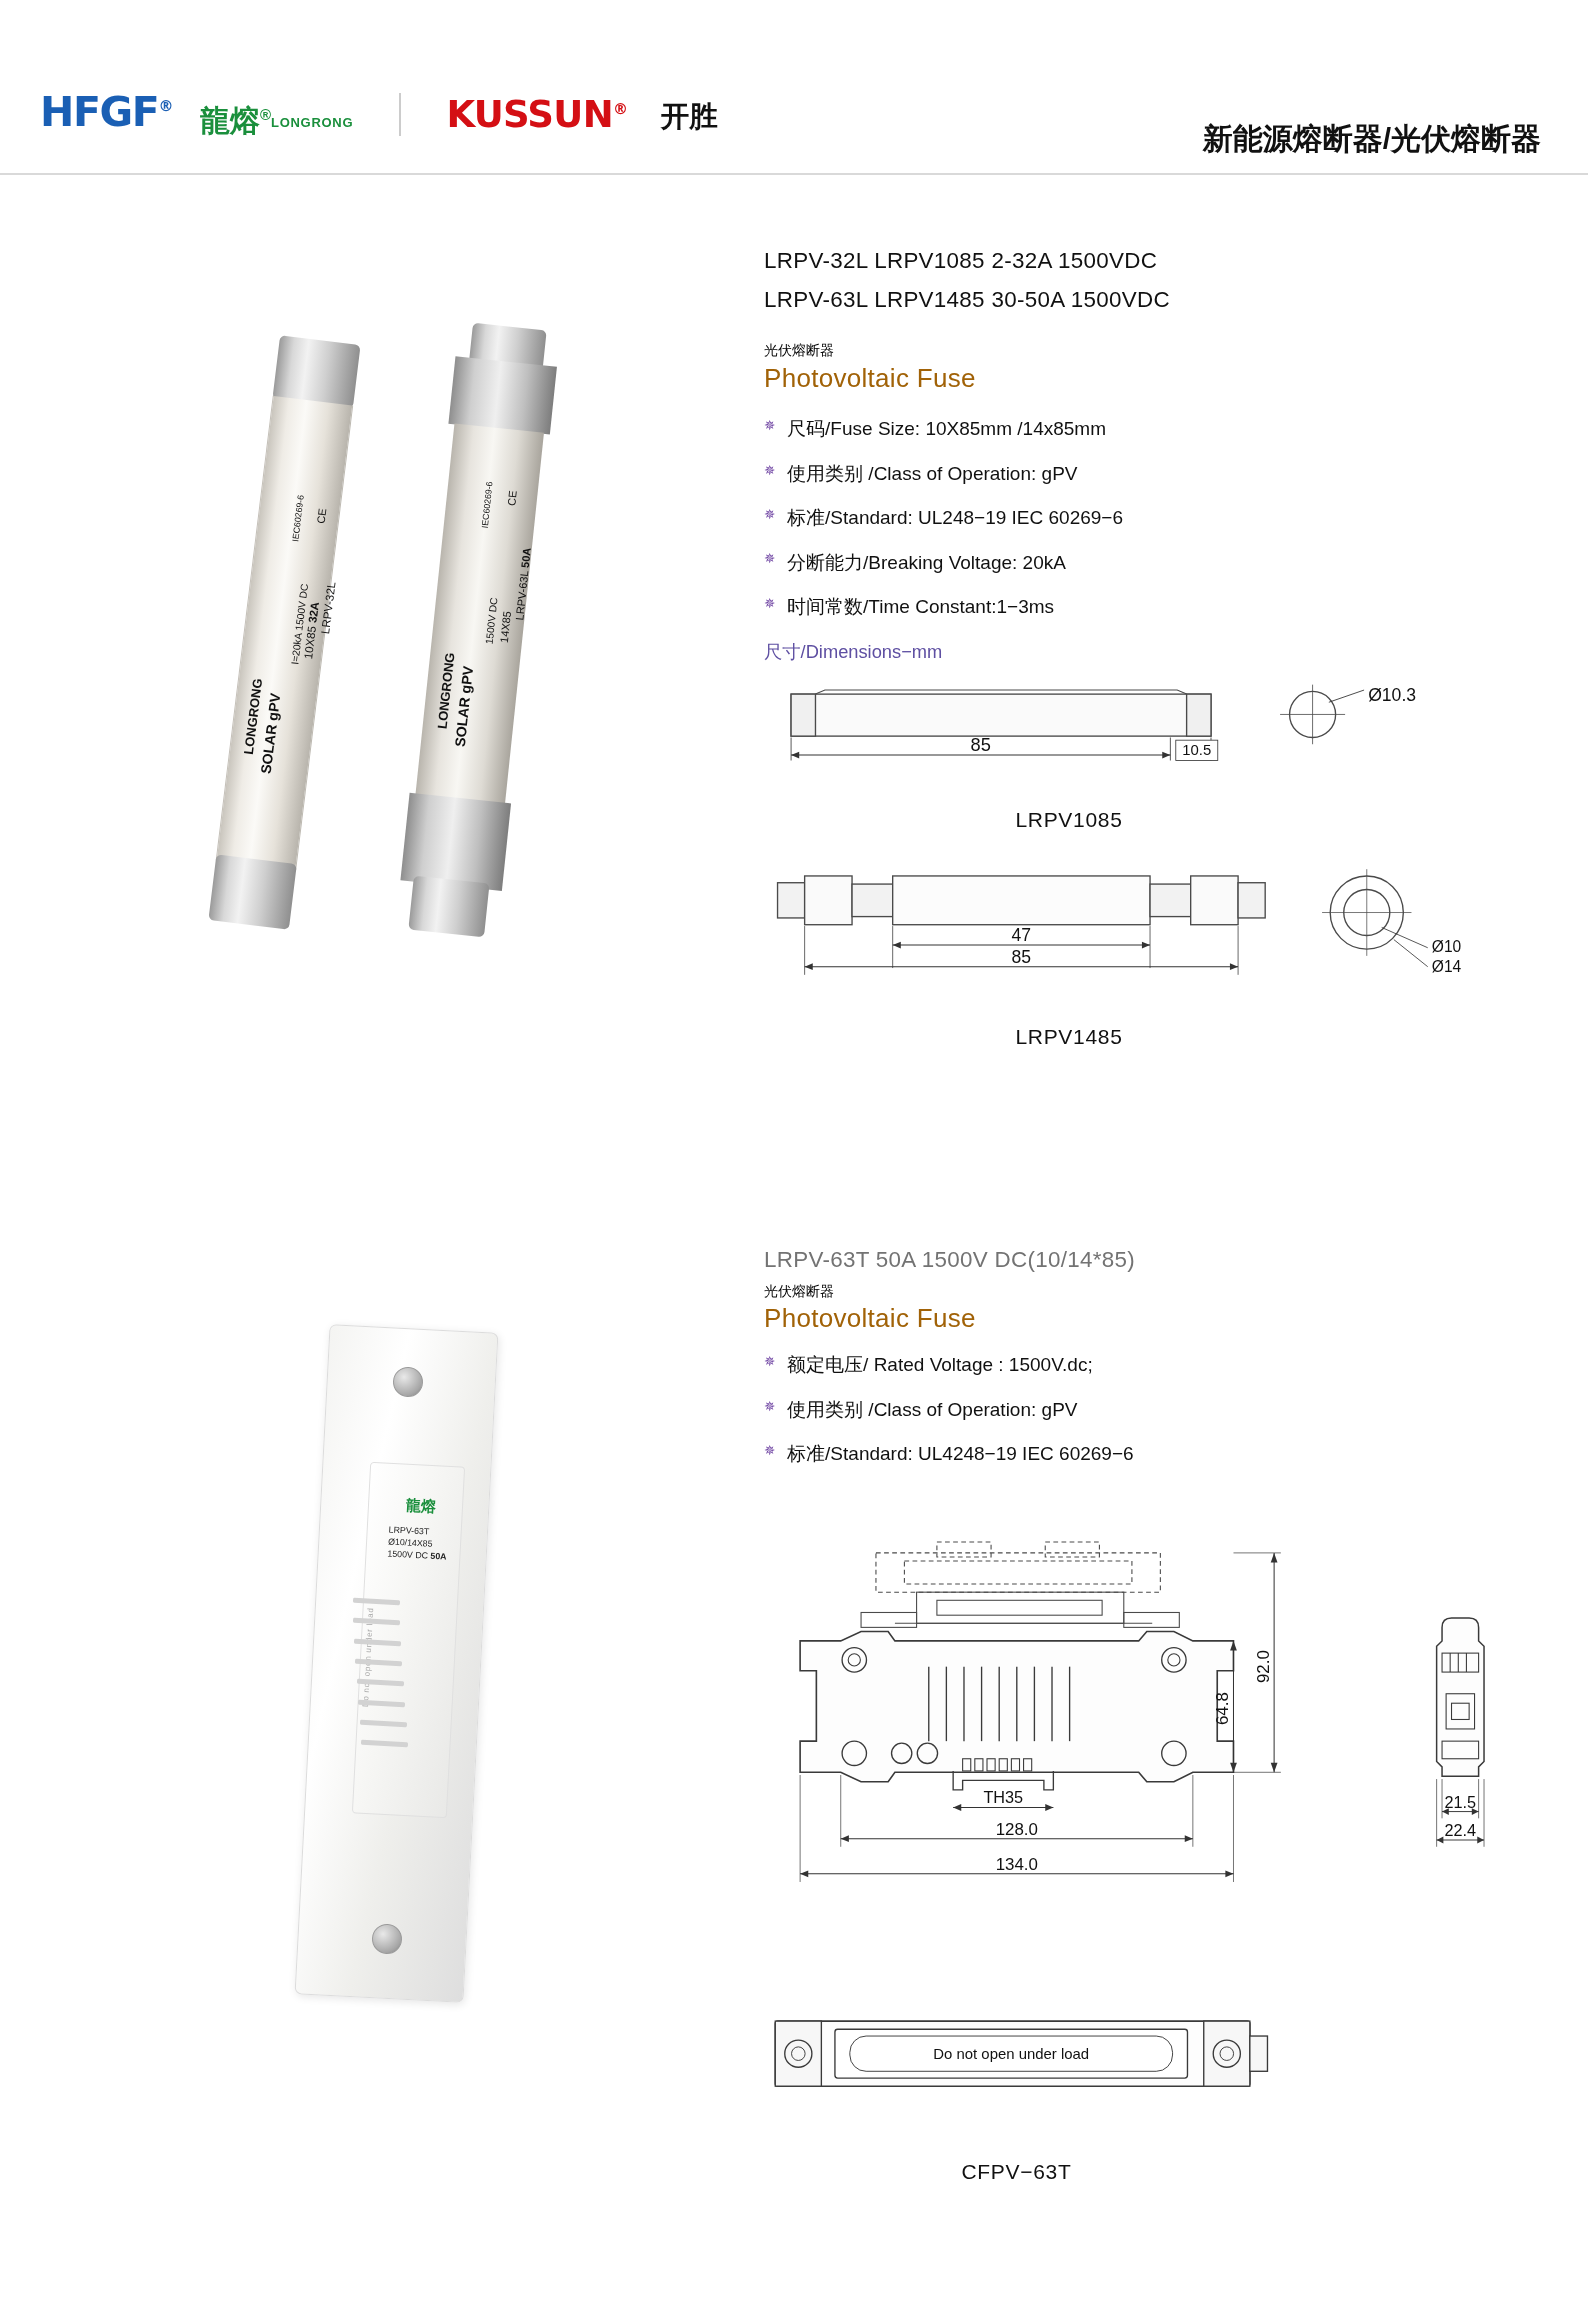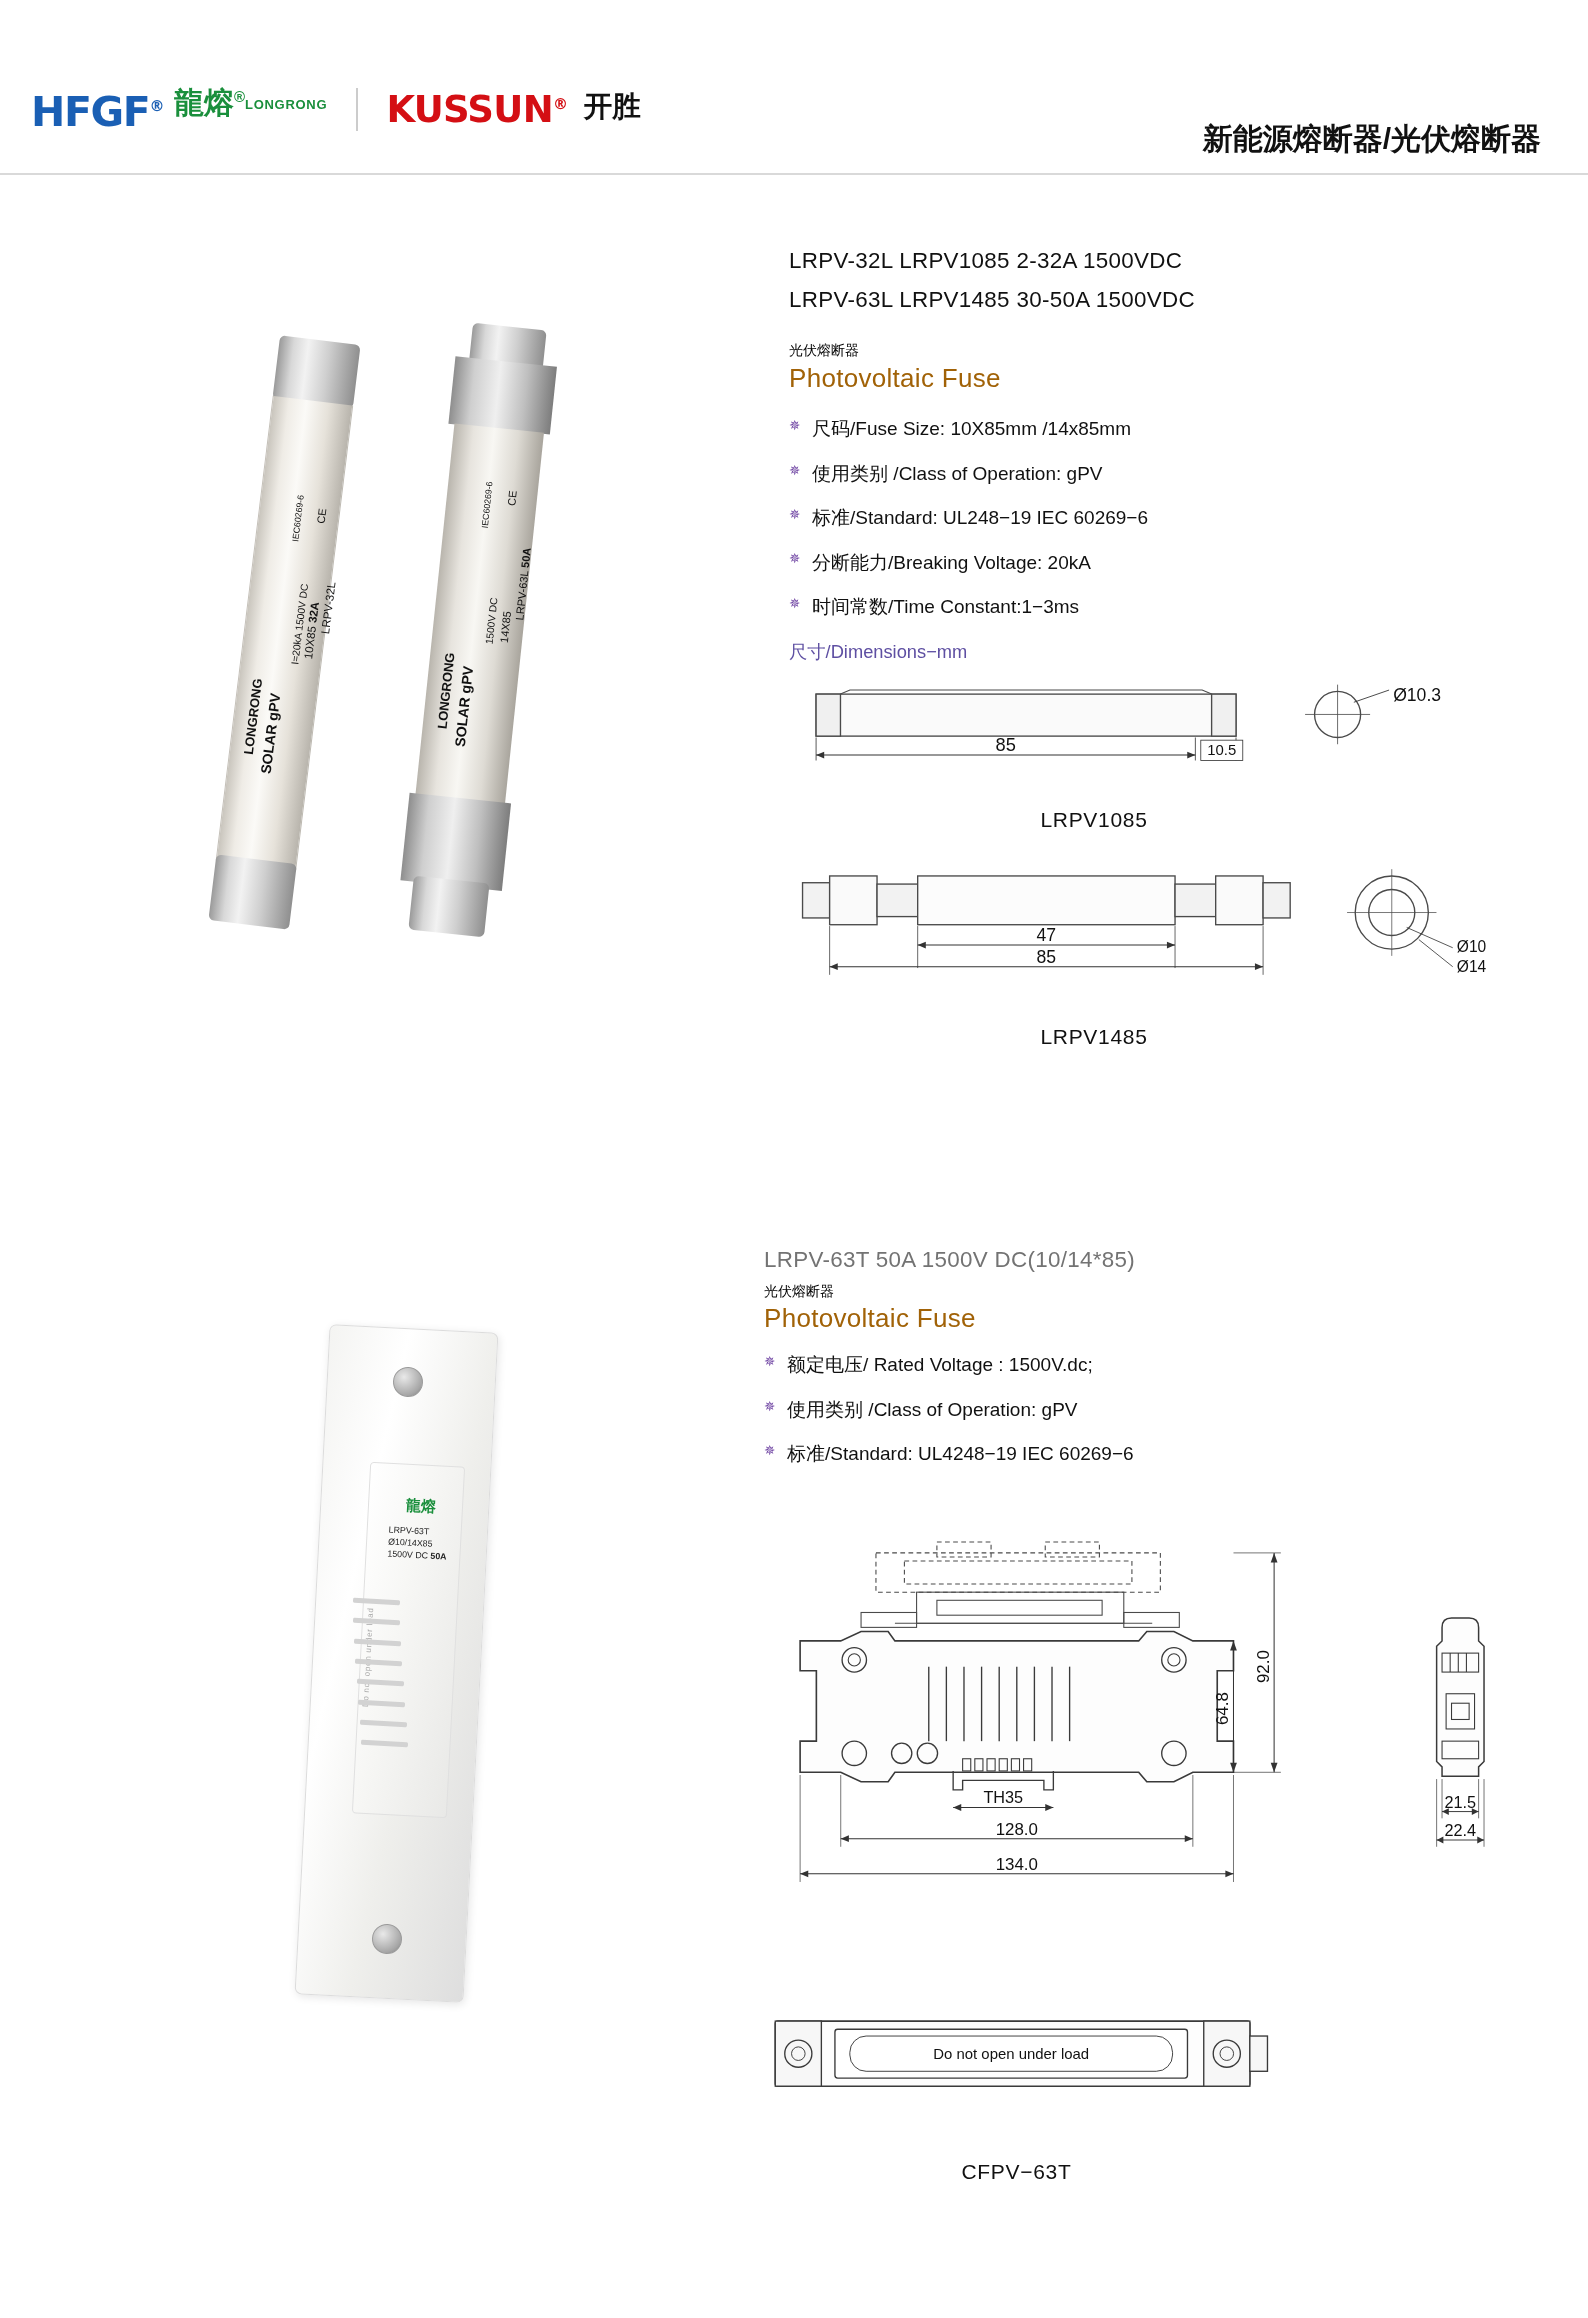--- a/index.html
+++ b/index.html
@@ -19,25 +19,25 @@
     position: absolute;
     top: 0; left: 0;
     width: 1588px;
     height: 175px;
     border-bottom: 2px solid #d9d9d9;
     display: flex;
     align-items: center;
   }
   .logo-zone {
     position: absolute;
-    left: 31px;
+    left: 40px;
     top: 88px;
     display: flex;
-    align-items: flex-start;
-    gap: 11px;
+    align-items: flex-end;
+    gap: 28px;
   }
   .hfgf {
     font-size: 41px;
     font-weight: 700;
     color: #1a5fb4;
     letter-spacing: -1.4px;
     font-family: "DejaVu Sans", sans-serif;
   }
   .reg { font-size: 15px; vertical-align: super; }
   .cn-logo {
@@ -143,21 +143,20 @@
   .holder-green {
     position: absolute; font-size: 15px; font-weight: 700; color: #1a8f3c;
   }
 
   
   .right-col {
     position: absolute;
     left: 764px;
     top: 241px;
     width: 779px;
-    margin-left: 25px;
   }
   .model-lines { font-size: 22.4px; line-height: 1.75; letter-spacing: 0.3px; color:#111; }
   .sec-cn { color: #000000; font-size: 14px; margin-top: 23px; }
   .sec-en { color: #a16207; font-size: 26px; margin-top: 2.7px; letter-spacing: 0.3px; }
 
   .spec-list { margin-top: 20.3px; }
   .spec-item {
     display: flex; align-items: flex-start; gap: 9.5px;
     font-size: 19px; line-height: 1.55; margin-bottom: 15px; color:#111;
   }

